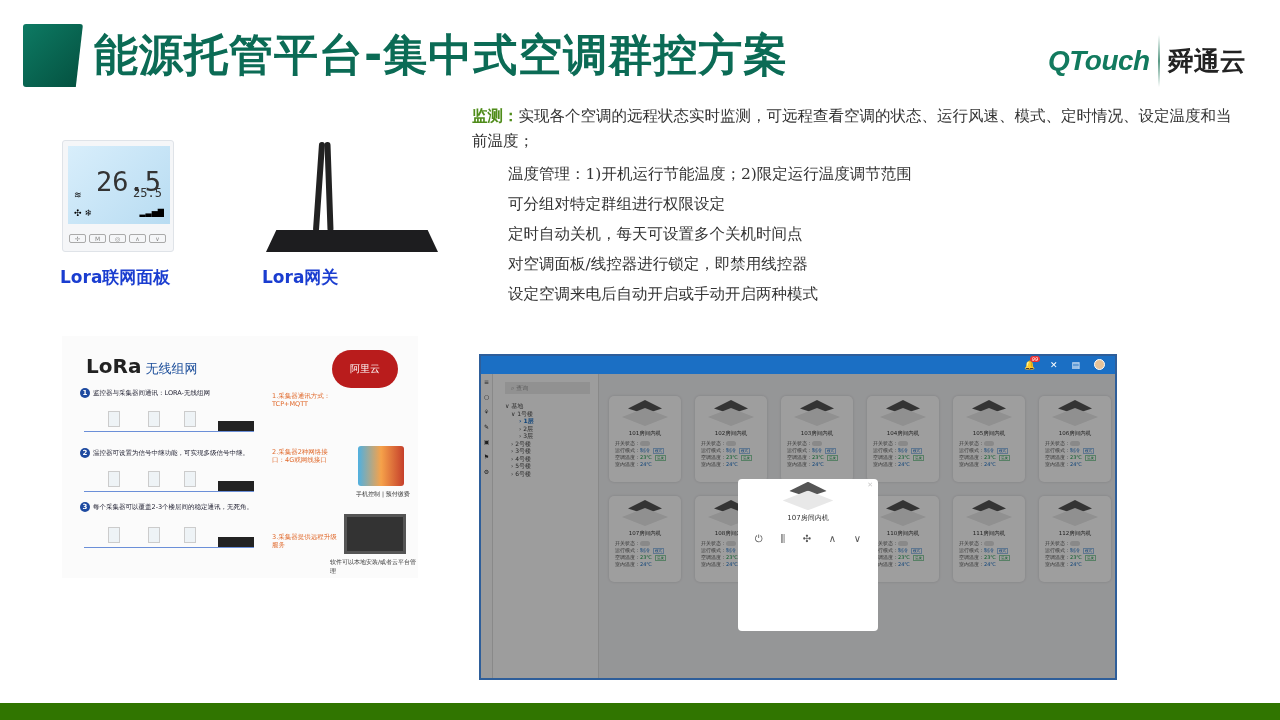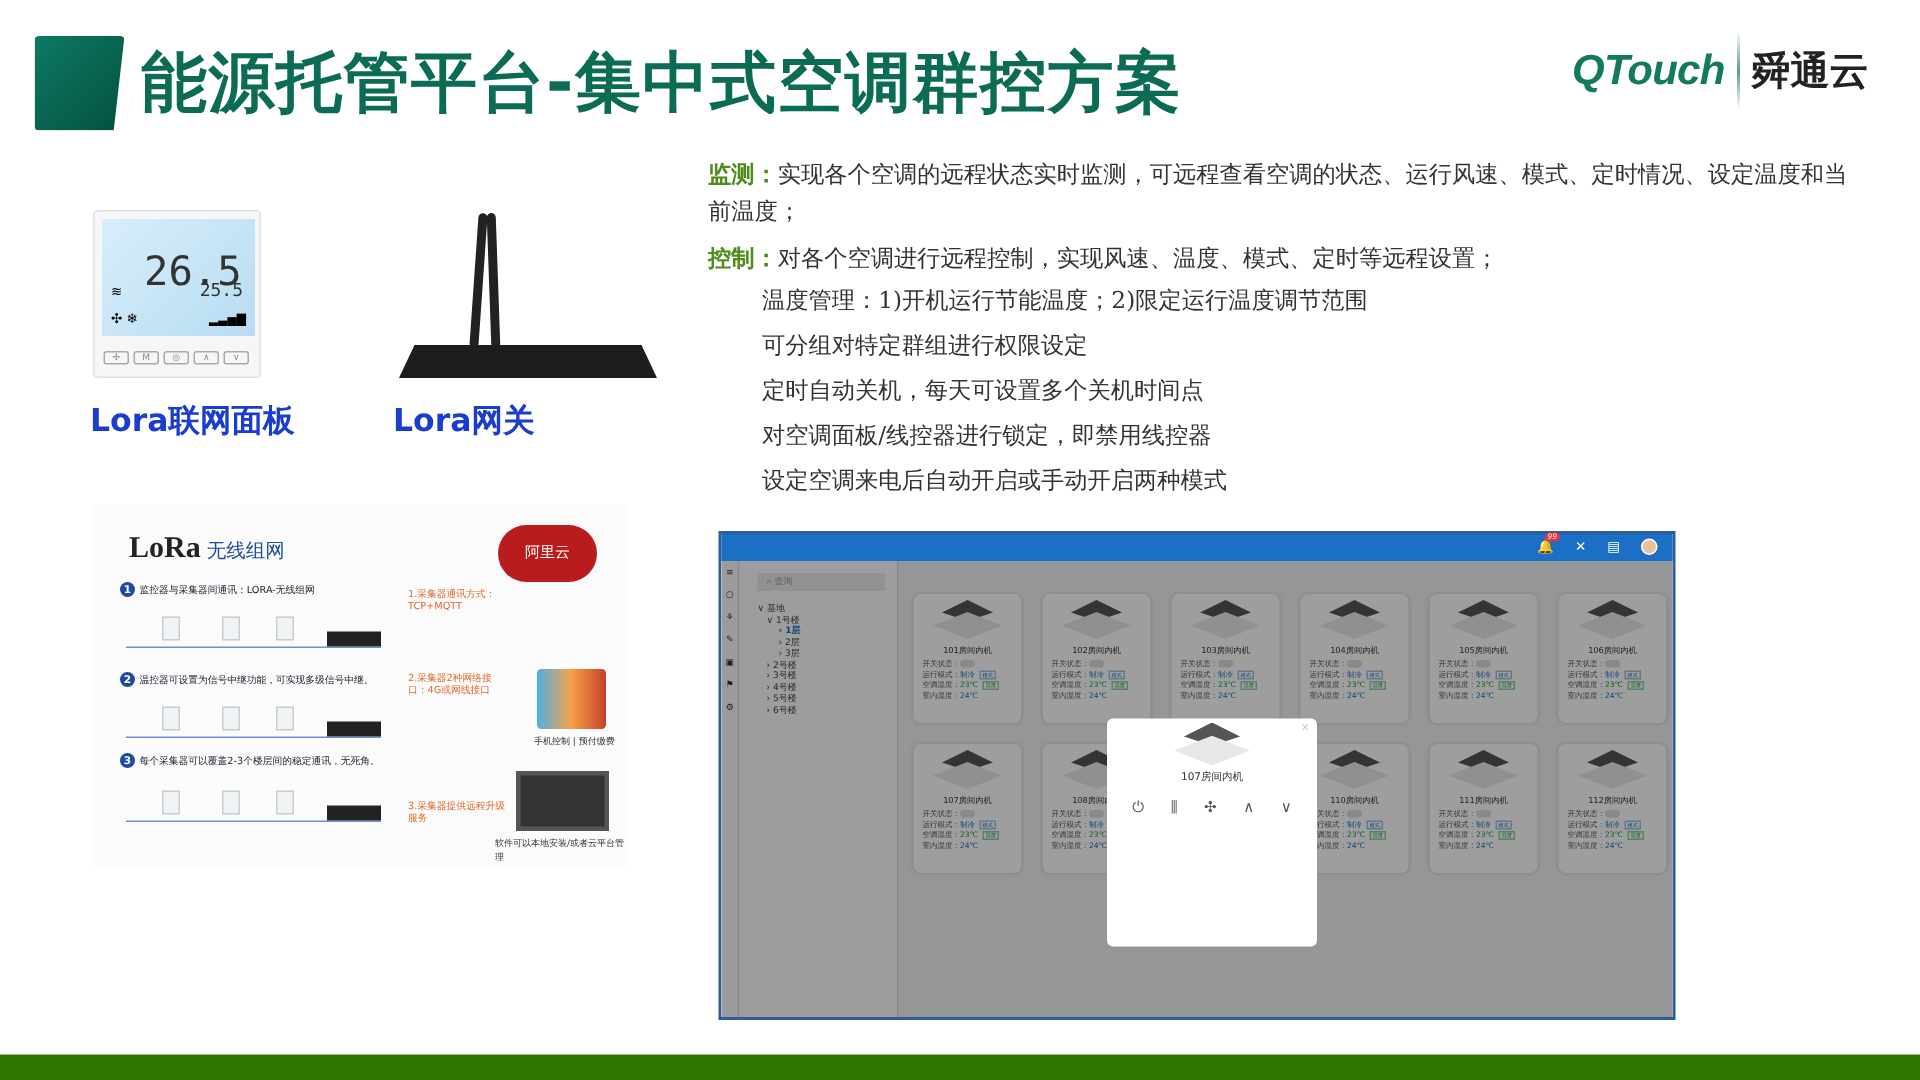--- a/index.html
+++ b/index.html
@@ -3,21 +3,21 @@
 <meta charset="utf-8">
 <style>
   * { box-sizing: border-box; margin: 0; padding: 0; }
   body { width: 1280px; height: 720px; background: #fff; position: relative; overflow: hidden;
          font-family: "DejaVu Sans", "Liberation Sans", sans-serif; }
   .title-block { position: absolute; left: 23px; top: 24px; width: 60px; height: 63px;
          background: linear-gradient(135deg, #0d7a63, #04503f);
          clip-path: polygon(0 0, 100% 0, 88% 100%, 0 100%); border-radius: 3px; }
   .page-title { position: absolute; left: 94px; top: 26px; font-size: 44px; font-weight: bold;
          color: #0b6b55; letter-spacing: 1px; font-family: "DejaVu Sans", sans-serif; }
-  .logo { position: absolute; left: 1048px; top: 22px; display: flex; align-items: center; height: 50px; justify-content: flex-end; }
+  .logo { position: absolute; left: 1048px; top: 36px; display: flex; align-items: center; height: 50px; justify-content: flex-end; }
   .logo-en { font-size: 28px; font-weight: bold; font-style: italic; color: #127a5e;
          font-family: "Liberation Sans", sans-serif; letter-spacing: -0.5px; }
   .logo-sep { width: 2px; height: 52px; background: linear-gradient(#fff, #5a9a86, #fff); margin: 0 8px; }
   .logo-cn { font-size: 26px; font-weight: bold; color: #222; }
 
   .desc { position: absolute; left: 472px; top: 103px; width: 760px; font-size: 15.5px; color: #333;
          line-height: 25px; font-family: "DejaVu Serif", serif; }
   .desc .kw { color: #4f8c1a; font-weight: bold; }
   .desc p { margin-bottom: 5px; }
   .sub-list { margin-left: 36px; }
@@ -28,24 +28,24 @@
   .thermo-screen { position: absolute; left: 5px; top: 5px; width: 102px; height: 78px;
          background: linear-gradient(135deg, #d8eefb, #b8dcf2); }
   .thermo-main { position: absolute; left: 28px; top: 20px; font-size: 27px; color: #333; font-family: "DejaVu Sans Mono", monospace; }
   .thermo-sub { position: absolute; right: 8px; top: 40px; font-size: 12px; color: #333; font-family: "DejaVu Sans Mono", monospace; }
   .thermo-btns { position: absolute; left: 6px; bottom: 8px; display: flex; gap: 3px; }
   .thermo-btns span { width: 17px; height: 9px; border: 1px solid #aaa; border-radius: 2px; font-size: 6px; text-align: center; line-height: 8px; color: #888; }
   .gateway { position: absolute; left: 262px; top: 142px; width: 180px; height: 112px; }
   .antenna { position: absolute; top: 0; width: 6px; height: 90px; background: #222; border-radius: 3px; }
   .gw-body { position: absolute; left: 4px; top: 88px; width: 172px; height: 22px; background: #1d1d1f;
          clip-path: polygon(6% 0, 94% 0, 100% 100%, 0 100%); }
-  .device-label { position: absolute; top: 266px; font-size: 21px; font-weight: bold; color: #1a3dd0; }
+  .device-label { position: absolute; top: 266px; font-size: 17px; font-weight: bold; color: #1a3dd0; }
 
   .lora { position: absolute; left: 62px; top: 336px; width: 356px; height: 242px; background: #fbfbfb; }
-  .lora-title { position: absolute; left: 24px; top: 18px; font-size: 20px; font-weight: bold; color: #222; font-family: Liberation Serif, serif; }
+  .lora-title { position: absolute; left: 24px; top: 18px; font-size: 20px; font-weight: bold; color: #222; }
   .lora-title span { font-size: 13px; font-weight: normal; color: #1b4d9a; margin-left: 4px; }
   .lora-step { position: absolute; left: 18px; font-size: 6.5px; color: #223; }
   .lora-step b { display: inline-block; width: 10px; height: 10px; border-radius: 50%; background: #1e4aa0; color: #fff; font-size: 7px; text-align: center; line-height: 10px; margin-right: 3px; }
   .lora-note { position: absolute; left: 210px; font-size: 6.5px; color: #e0682a; line-height: 8px; }
   .lora-row { position: absolute; left: 22px; width: 170px; border-bottom: 1px solid #6b8fd8; height: 26px; }
   .mini-panel { position: absolute; bottom: 4px; width: 12px; height: 16px; border: 1px solid #ccc; background: #eef3f6; }
   .router { position: absolute; width: 36px; height: 10px; background: #222; }
   .cloud { position: absolute; left: 270px; top: 14px; width: 66px; height: 38px; background: #b91c1c; border-radius: 20px; color: #fff; font-size: 10px; text-align: center; line-height: 38px; }
   .phone-img { position: absolute; left: 296px; top: 110px; width: 46px; height: 40px; background: linear-gradient(90deg, #4fb0e0, #f6a24a, #c53f2b); border-radius: 3px; }
   .pc-img { position: absolute; left: 282px; top: 178px; width: 62px; height: 40px; background: #333; border: 3px solid #555; }
@@ -94,21 +94,20 @@
 <div class="title-block"></div>
 <div class="page-title">能源托管平台-集中式空调群控方案</div>
 <div class="logo">
   <span class="logo-en">QTouch</span>
   <span class="logo-sep"></span>
   <span class="logo-cn">舜通云</span>
 </div>
 
 <div class="desc">
   <p><span class="kw">监测：</span><span>实现各个空调的远程状态实时监测，可远程查看空调的状态、运行风速、模式、定时情况、设定温度和当前温度；</span></p>
-  <p style="margin-bottom:0"><span class="kw">控制：</span><span>对各个空调进行远程控制，实现风速、温度、模式、定时等远程设置；</span></p>
   <div class="sub-list">
     <div>温度管理：1)开机运行节能温度；2)限定运行温度调节范围</div>
     <div>可分组对特定群组进行权限设定</div>
     <div>定时自动关机，每天可设置多个关机时间点</div>
     <div>对空调面板/线控器进行锁定，即禁用线控器</div>
     <div>设定空调来电后自动开启或手动开启两种模式</div>
   </div>
 </div>
 
 <div class="thermo">

